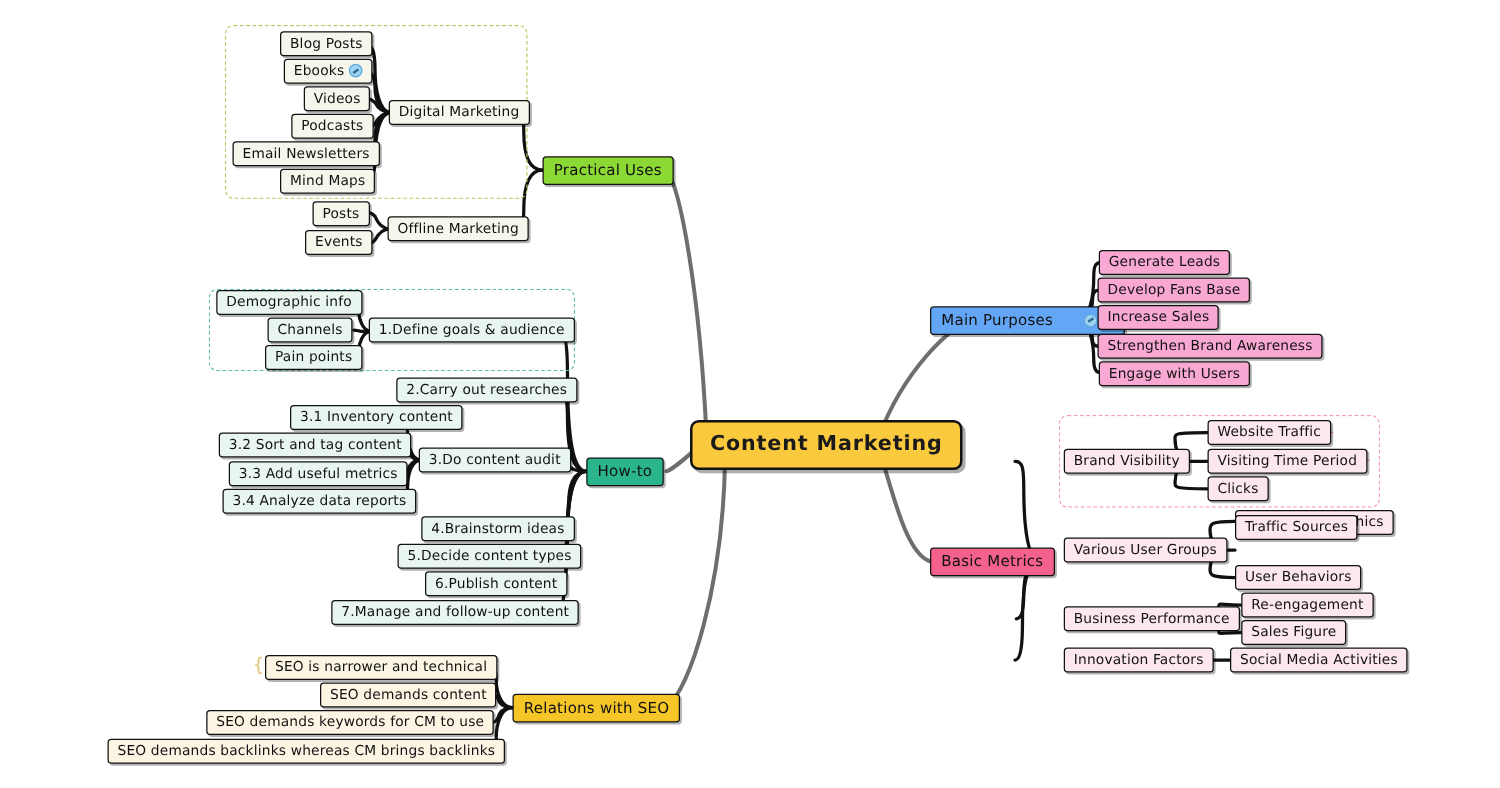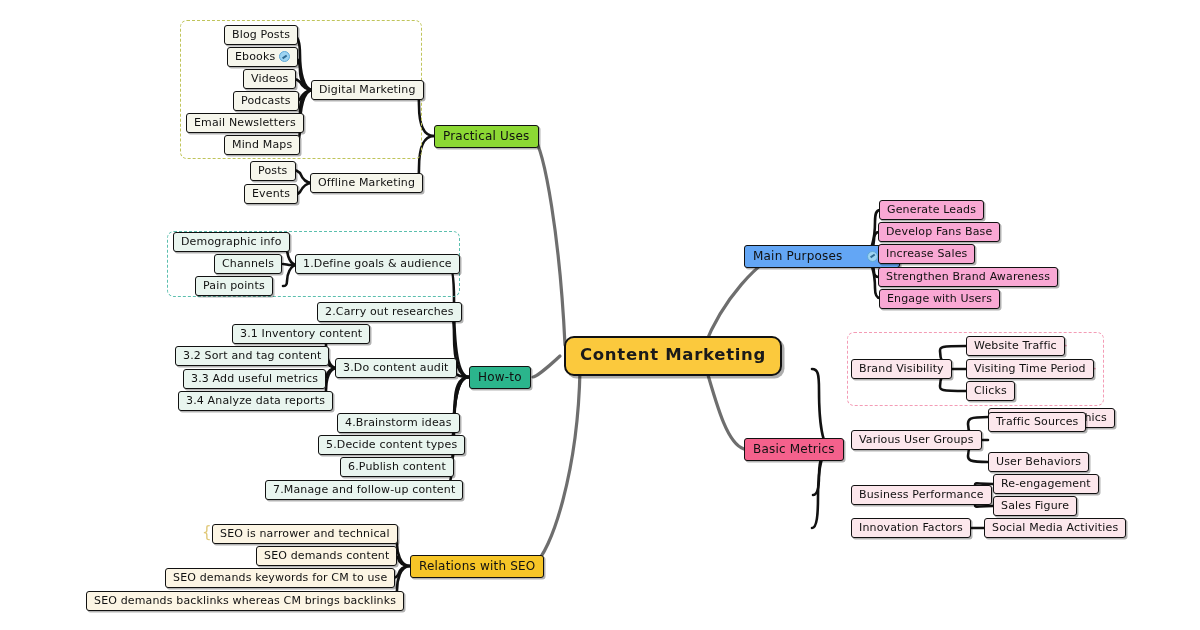--- a/index.html
+++ b/index.html
@@ -218,21 +218,21 @@
       <path d="M 979,440 C 974,440 971,440 970,440 C 968,440 968,440 988,440"></path>
       <path d="M 979,440 C 971,440 968,450 968,456 C 968,460 969,462 988,462"></path>
 
       <path d="M 985,495 C 978,495 975,489 975,485 C 975,482 976,484 993,484"></path>
       <path d="M 985,495 C 978,495 975,501 975,505 C 975,508 976,506 993,506"></path>
 
       <path d="M 969,528 L 984,528"></path>
     </g>
   </svg>
 
-  <div class="node n-center" style="left:564px; top:336px;border-radius:10px;">
+  <div class="node n-center" style="left:552px; top:336px;">
     <span class="txt">Content Marketing</span>
   </div>
 
   <div class="node n-main green" style="left:434px; top:125px;">
     <span class="txt">Practical Uses</span>
   </div>
 
   <div class="node n-sub sub-cream" style="left:311px; top:80px;">
     <span class="txt">Digital Marketing</span>
   </div>
@@ -294,21 +294,21 @@
   <div class="node n-sub sub-mint" style="left:265px; top:480px;">
     <span class="txt">7.Manage and follow-up content</span>
   </div>
 
   <div class="node n-sub sub-mint" style="left:173px; top:232px;">
     <span class="txt">Demographic info</span>
   </div>
   <div class="node n-sub sub-mint" style="left:214px; top:254px;">
     <span class="txt">Channels</span>
   </div>
-  <div class="node n-sub sub-mint" style="left:195px; top:276px;">
+  <div class="node n-sub sub-mint" style="left:212px; top:276px;">
     <span class="txt">Pain points</span>
   </div>
 
   <div class="node n-sub sub-mint" style="left:192px; top:324px;margin-left:40px;">
     <span class="txt">3.1 Inventory content</span>
   </div>
   <div class="node n-sub sub-mint" style="left:175px; top:346px;">
     <span class="txt">3.2 Sort and tag content</span>
   </div>
   <div class="node n-sub sub-mint" style="left:183px; top:369px;">

